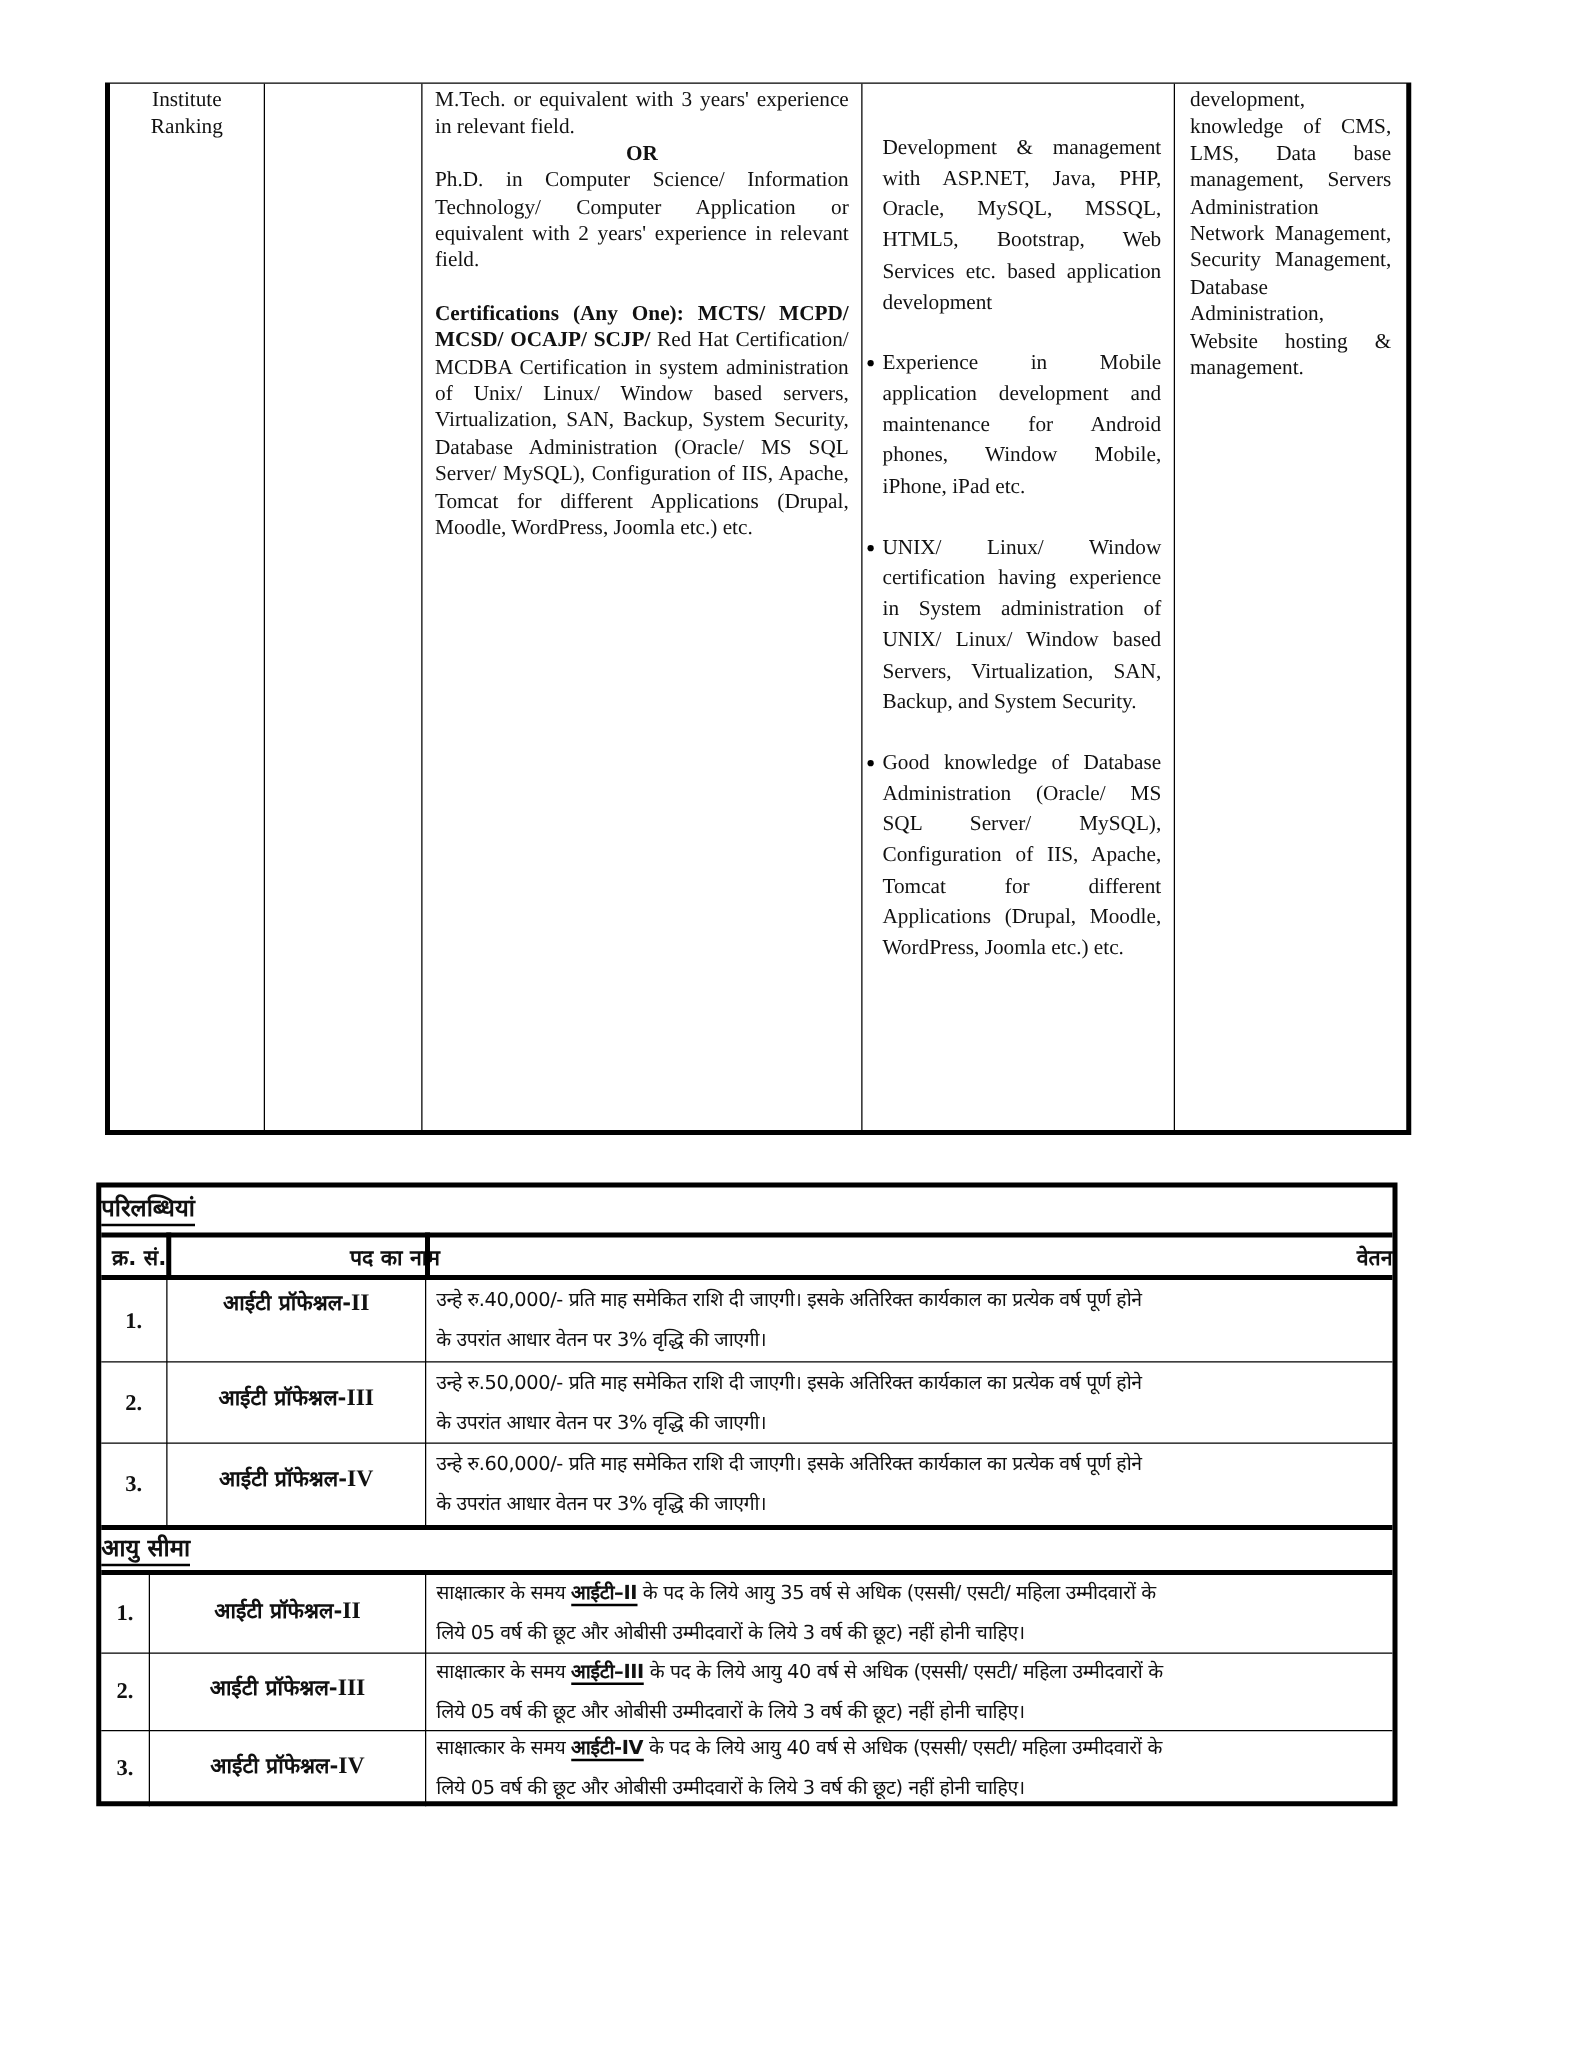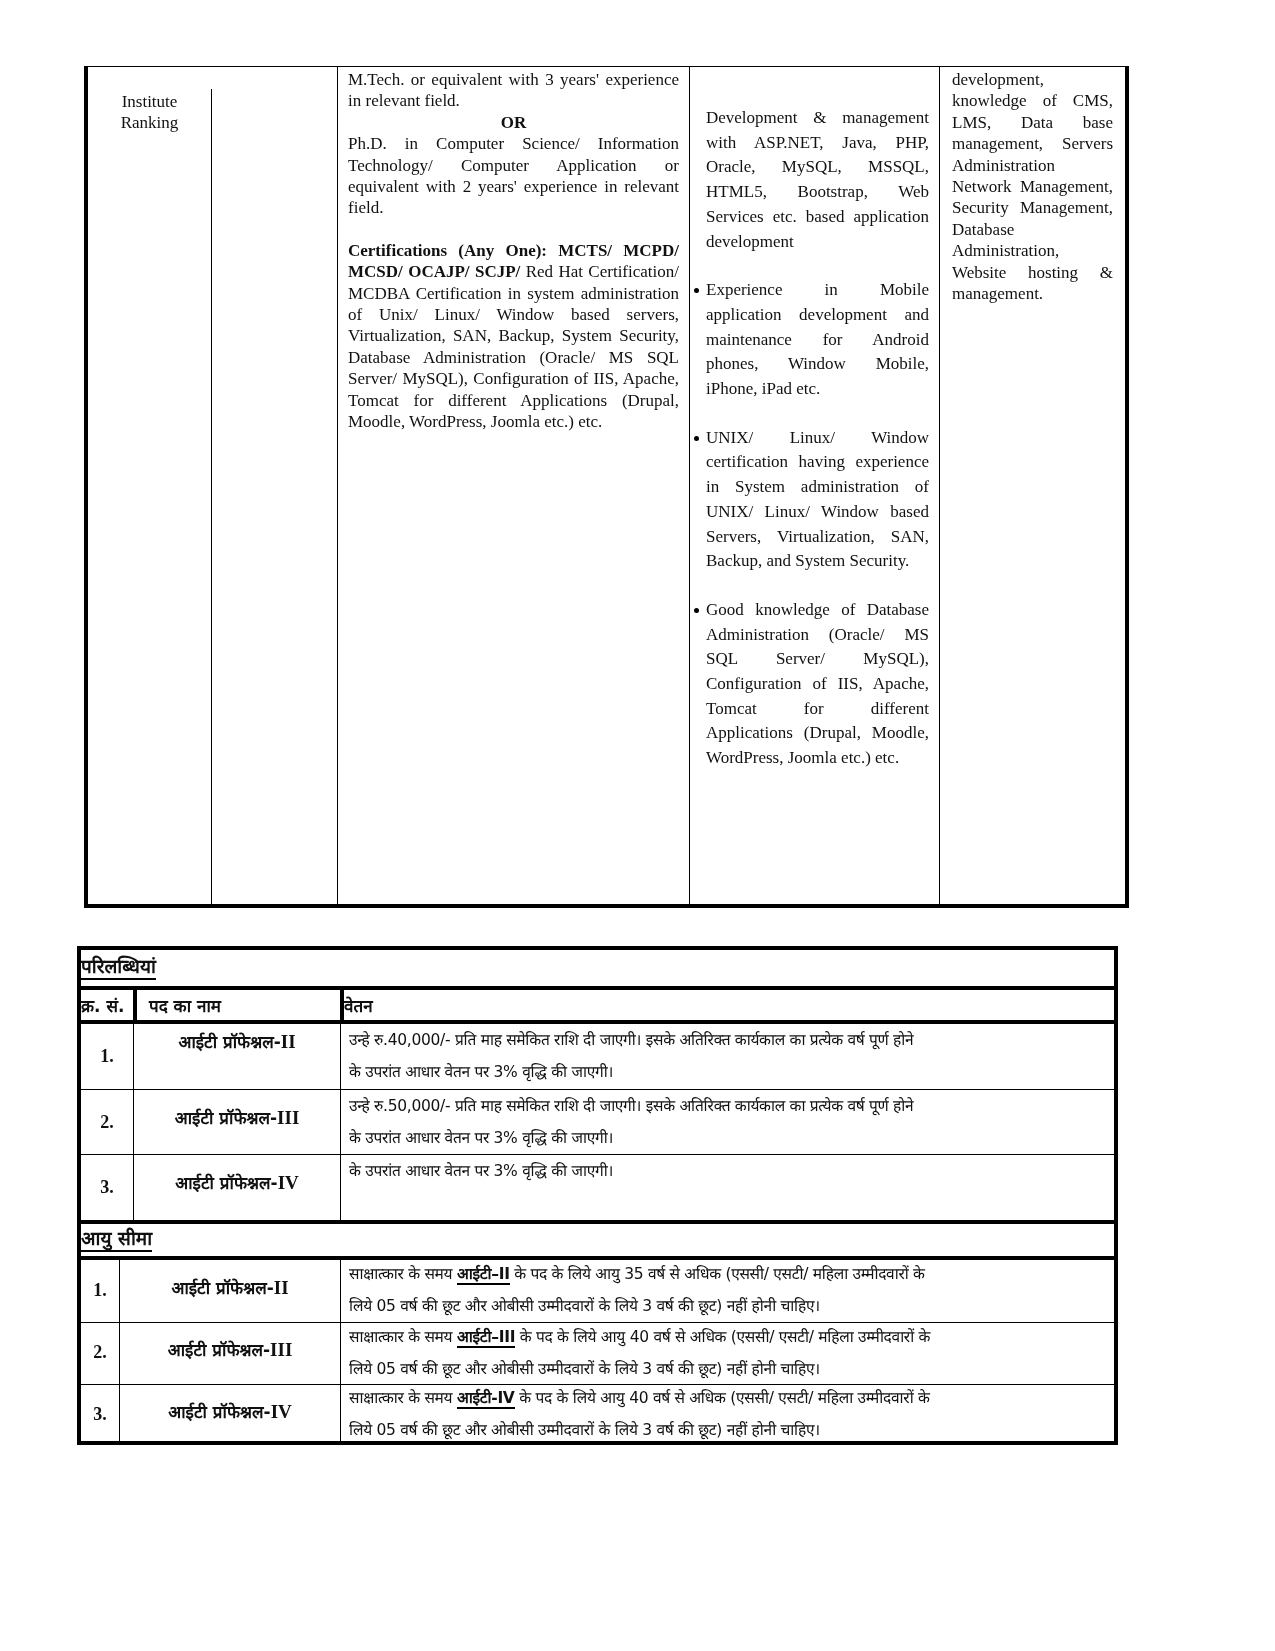--- a/index.html
+++ b/index.html
@@ -6,21 +6,21 @@
   html, body { width: 1275px; height: 1651px; background: #ffffff; }
   body { position: relative; font-family: "Liberation Serif", "DejaVu Serif", serif; color: #111; }
 
   
   .top-table {
     position: absolute; left: 84px; top: 66px; width: 1045px; height: 842px;
     border-top: 1.5px solid #000; border-left: 4px solid #000;
     border-right: 4px solid #000; border-bottom: 4px solid #000;
   }
   .top-col { position: absolute; top: 0; bottom: 0; }
-  .top-col.c1 { left: 0; width: 124px; border-right: 1.2px solid #000; margin-top: 22px; }
+  .top-col.c1 { left: 0; width: 124px; border-right: 1.2px solid #000; }
   .top-col.c2 { left: 124px; width: 126px; border-right: 1.2px solid #000; }
   .top-col.c3 { left: 250px; width: 352px; border-right: 1.2px solid #000; }
   .top-col.c4 { left: 602px; width: 250px; border-right: 1.2px solid #000; }
   .top-col.c5 { left: 852px; right: 0; }
 
   .rank-label { text-align: center; font-size: 17px; line-height: 21px; padding-top: 2px; }
 
   .quals { padding: 2px 10px 0 10px; font-size: 17px; line-height: 21.4px; text-align: justify; }
   .quals p { margin: 0; text-align: justify; text-align-last: left; }
   .quals .or { text-align: center; text-align-last: center; font-weight: bold; }
@@ -46,21 +46,21 @@
     position: absolute; left: 0; right: 0; text-align: left;
     font-family: "DejaVu Sans", sans-serif; font-weight: bold; font-size: 19px;
   }
   .section-title span { border-bottom: 2px solid #000; padding-bottom: 1px; }
   .hr-thick { position: absolute; left: 0; right: 0; height: 4px; background: #000; }
   .hr-thin { position: absolute; height: 1.2px; background: #000; }
   .vr-thick { position: absolute; width: 4px; background: #000; }
   .vr-thin { position: absolute; width: 1.2px; background: #000; }
 
   .hdr-cell {
-    position: absolute; text-align: left;
+    position: absolute; text-align: right;
     font-family: "DejaVu Sans", sans-serif; font-weight: bold; font-size: 17px;
   }
   .num-cell { position: absolute; text-align: center; font-weight: bold; font-size: 18px; }
   .post-cell {
     position: absolute; text-align: center; font-weight: bold; font-size: 17px;
     font-family: "DejaVu Sans", sans-serif;
   }
   .post-cell .roman { font-family: "Liberation Serif", serif; font-size: 19px; }
   .text-cell {
     position: absolute; font-family: "DejaVu Sans", sans-serif; font-size: 15.5px;
@@ -132,20 +132,21 @@
   <div class="post-cell" style="left:53px; width:206px; top:156px;"><span>आईटी प्रॉफेश्नल-</span><span class="roman">III</span></div>
   <div class="text-cell" style="left:268px; top:140px;">
     <div>उन्हे रु.50,000/- प्रति माह समेकित राशि दी जाएगी। इसके अतिरिक्त कार्यकाल का प्रत्येक वर्ष पूर्ण होने</div>
     <div>के उपरांत आधार वेतन पर 3% वृद्धि की जाएगी।</div>
   </div>
   <div class="hr-thin" style="left:0; right:0; top:204px;"></div>
 
   <div class="num-cell" style="left:0; width:52px; top:227px;">3.</div>
   <div class="post-cell" style="left:53px; width:206px; top:221px;"><span>आईटी प्रॉफेश्नल-</span><span class="roman">IV</span></div>
   <div class="text-cell" style="left:268px; top:205px;">
+    <div>उन्हे रु.60,000/- प्रति माह समेकित राशि दी जाएगी। इसके अतिरिक्त कार्यकाल का प्रत्येक वर्ष पूर्ण होने</div>
     <div>के उपरांत आधार वेतन पर 3% वृद्धि की जाएगी।</div>
   </div>
   <div class="hr-thick" style="top:270px;"></div>
 
   <div class="section-title" style="top:275px;">
     <span>आयु सीमा</span>
   </div>
   <div class="hr-thick" style="top:306px;"></div>
 
   <div class="vr-thin" style="left:38px; top:310px; height:185px;"></div>

